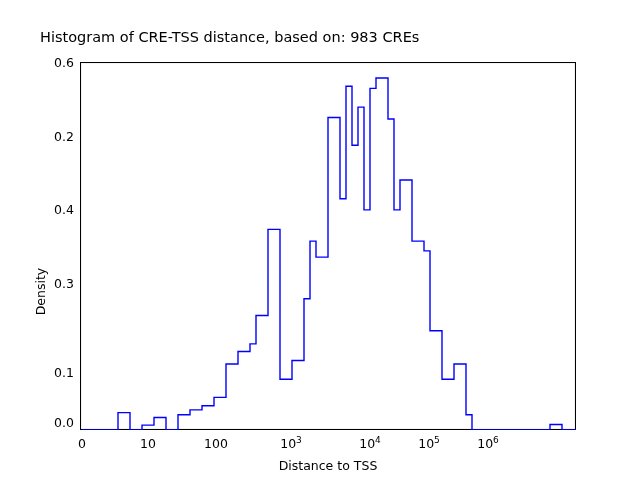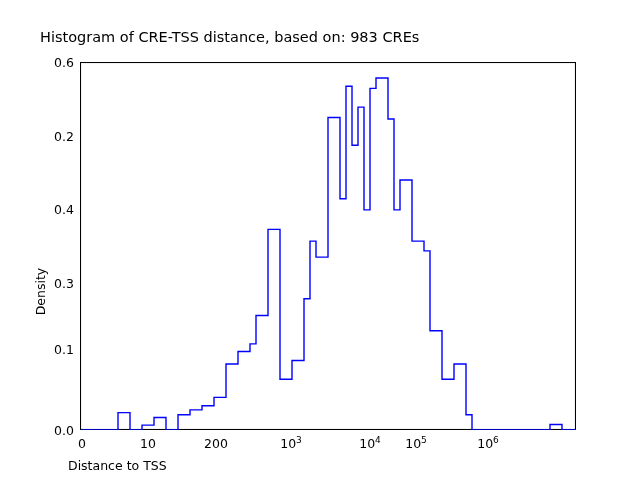--- a/index.html
+++ b/index.html
@@ -73,23 +73,24 @@
   }
   #xlabels-row {
     position: absolute;
     left: 80px;
     top: 436px;
     width: 496px;
     height: 20px;
   }
   #xaxis-title {
     position: absolute;
-    left: 68px;
+    left: 80px;
     top: 458px;
     width: 496px;
+    text-align: center;
     font-size: 12.5px;
     color: #000000;
   }
   #yaxis-title {
     position: absolute;
     left: -42px;
     top: 222px;
     width: 120px;
     text-align: center;
     font-size: 12.5px;
@@ -99,22 +100,22 @@
   }
 </style>
 </head>
 <body>
 
 <div id="figure">
 
   <div id="chart-title">Histogram of CRE-TSS distance, based on: 983 CREs</div>
 
   <div id="ylabels-col">
-    <span class="tick-label-y" style="top:368px">0.0</span>
-    <span class="tick-label-y" style="top:287px">0.1</span>
+    <span class="tick-label-y" style="top:360px">0.0</span>
+    <span class="tick-label-y" style="top:310px">0.1</span>
     <span class="tick-label-y" style="top:220.8px">0.3</span>
     <span class="tick-label-y" style="top:147.2px">0.4</span>
     <span class="tick-label-y" style="top:73.6px">0.2</span>
     <span class="tick-label-y" style="top:0px">0.6</span>
     <div id="yaxis-title">Density</div>
   </div>
 
   <div id="axes-area">
     <svg id="plot-svg" width="496" height="368" viewBox="0 0 496 368">
       <rect x="0.5" y="0.5" width="495" height="367" fill="none" stroke="#000000" stroke-width="1.1"></rect>
@@ -135,22 +136,22 @@
         <line x1="341" y1="368" x2="341" y2="372" stroke="#000" stroke-width="1.1"></line>
         <line x1="410" y1="368" x2="410" y2="372" stroke="#000" stroke-width="1.1"></line>
       </g>
       <path id="hist-step" fill="none" stroke="#0000ff" stroke-width="1.4" stroke-linejoin="miter" stroke-linecap="butt" d="M 2 368 L 38 368 L 38 350.64150943396226 L 50 350.64150943396226 L 50 368 L 62 368 L 62 363.13962264150945 L 74 363.13962264150945 L 74 355.5018867924528 L 86 355.5018867924528 L 86 368 L 98 368 L 98 352.7245283018868 L 110 352.7245283018868 L 110 347.8641509433962 L 122 347.8641509433962 L 122 343.6981132075472 L 134 343.6981132075472 L 134 335.3660377358491 L 146 335.3660377358491 L 146 302.0377358490566 L 158 302.0377358490566 L 158 289.5396226415094 L 170 289.5396226415094 L 170 281.90188679245284 L 176 281.90188679245284 L 176 253.43396226415095 L 188 253.43396226415095 L 188 167.33584905660382 L 200 167.33584905660382 L 200 317.3132075471698 L 212 317.3132075471698 L 212 298.566037735849 L 224 298.566037735849 L 224 236.7698113207547 L 230 236.7698113207547 L 230 179.13962264150945 L 236 179.13962264150945 L 236 195.10943396226418 L 248 195.10943396226418 L 248 55.547169811320714 L 260 55.547169811320714 L 260 136.78490566037738 L 266 136.78490566037738 L 266 24.301886792452876 L 272 24.301886792452876 L 272 83.32075471698113 L 278 83.32075471698113 L 278 45.1320754716981 L 284 45.1320754716981 L 284 147.89433962264152 L 290 147.89433962264152 L 290 26.3849056603774 L 296 26.3849056603774 L 296 15.96981132075473 L 308 15.96981132075473 L 308 56.935849056603786 L 314 56.935849056603786 L 314 147.89433962264152 L 320 147.89433962264152 L 320 118.03773584905662 L 332 118.03773584905662 L 332 179.13962264150945 L 344 179.13962264150945 L 344 188.86037735849055 L 350 188.86037735849055 L 350 268.70943396226414 L 362 268.70943396226414 L 362 317.3132075471698 L 374 317.3132075471698 L 374 302.0377358490566 L 386 302.0377358490566 L 386 352.7245283018868 L 392 352.7245283018868 L 392 368 L 470 368 L 470 362.44528301886794 L 482 362.44528301886794 L 482 368 L 496 368 L 496 368"></path>
     </svg>
   </div>
 
   <div id="xlabels-row">
     <span class="tick-label-x" style="left:2px"><span>0</span><sup></sup></span>
     <span class="tick-label-x" style="left:68px"><span>10</span><sup></sup></span>
-    <span class="tick-label-x" style="left:136px"><span>200</span><sup></sup></span>
+    <span class="tick-label-x" style="left:136px"><span>100</span><sup></sup></span>
     <span class="tick-label-x" style="left:211px"><span>10</span><sup>3</sup></span>
     <span class="tick-label-x" style="left:290px"><span>10</span><sup>4</sup></span>
-    <span class="tick-label-x" style="left:336px"><span>10</span><sup>5</sup></span>
+    <span class="tick-label-x" style="left:349px"><span>10</span><sup>5</sup></span>
     <span class="tick-label-x" style="left:408px"><span>10</span><sup>6</sup></span>
   </div>
 
   <div id="xaxis-title">Distance to TSS</div>
 
 </div>
 
 </body></html>

